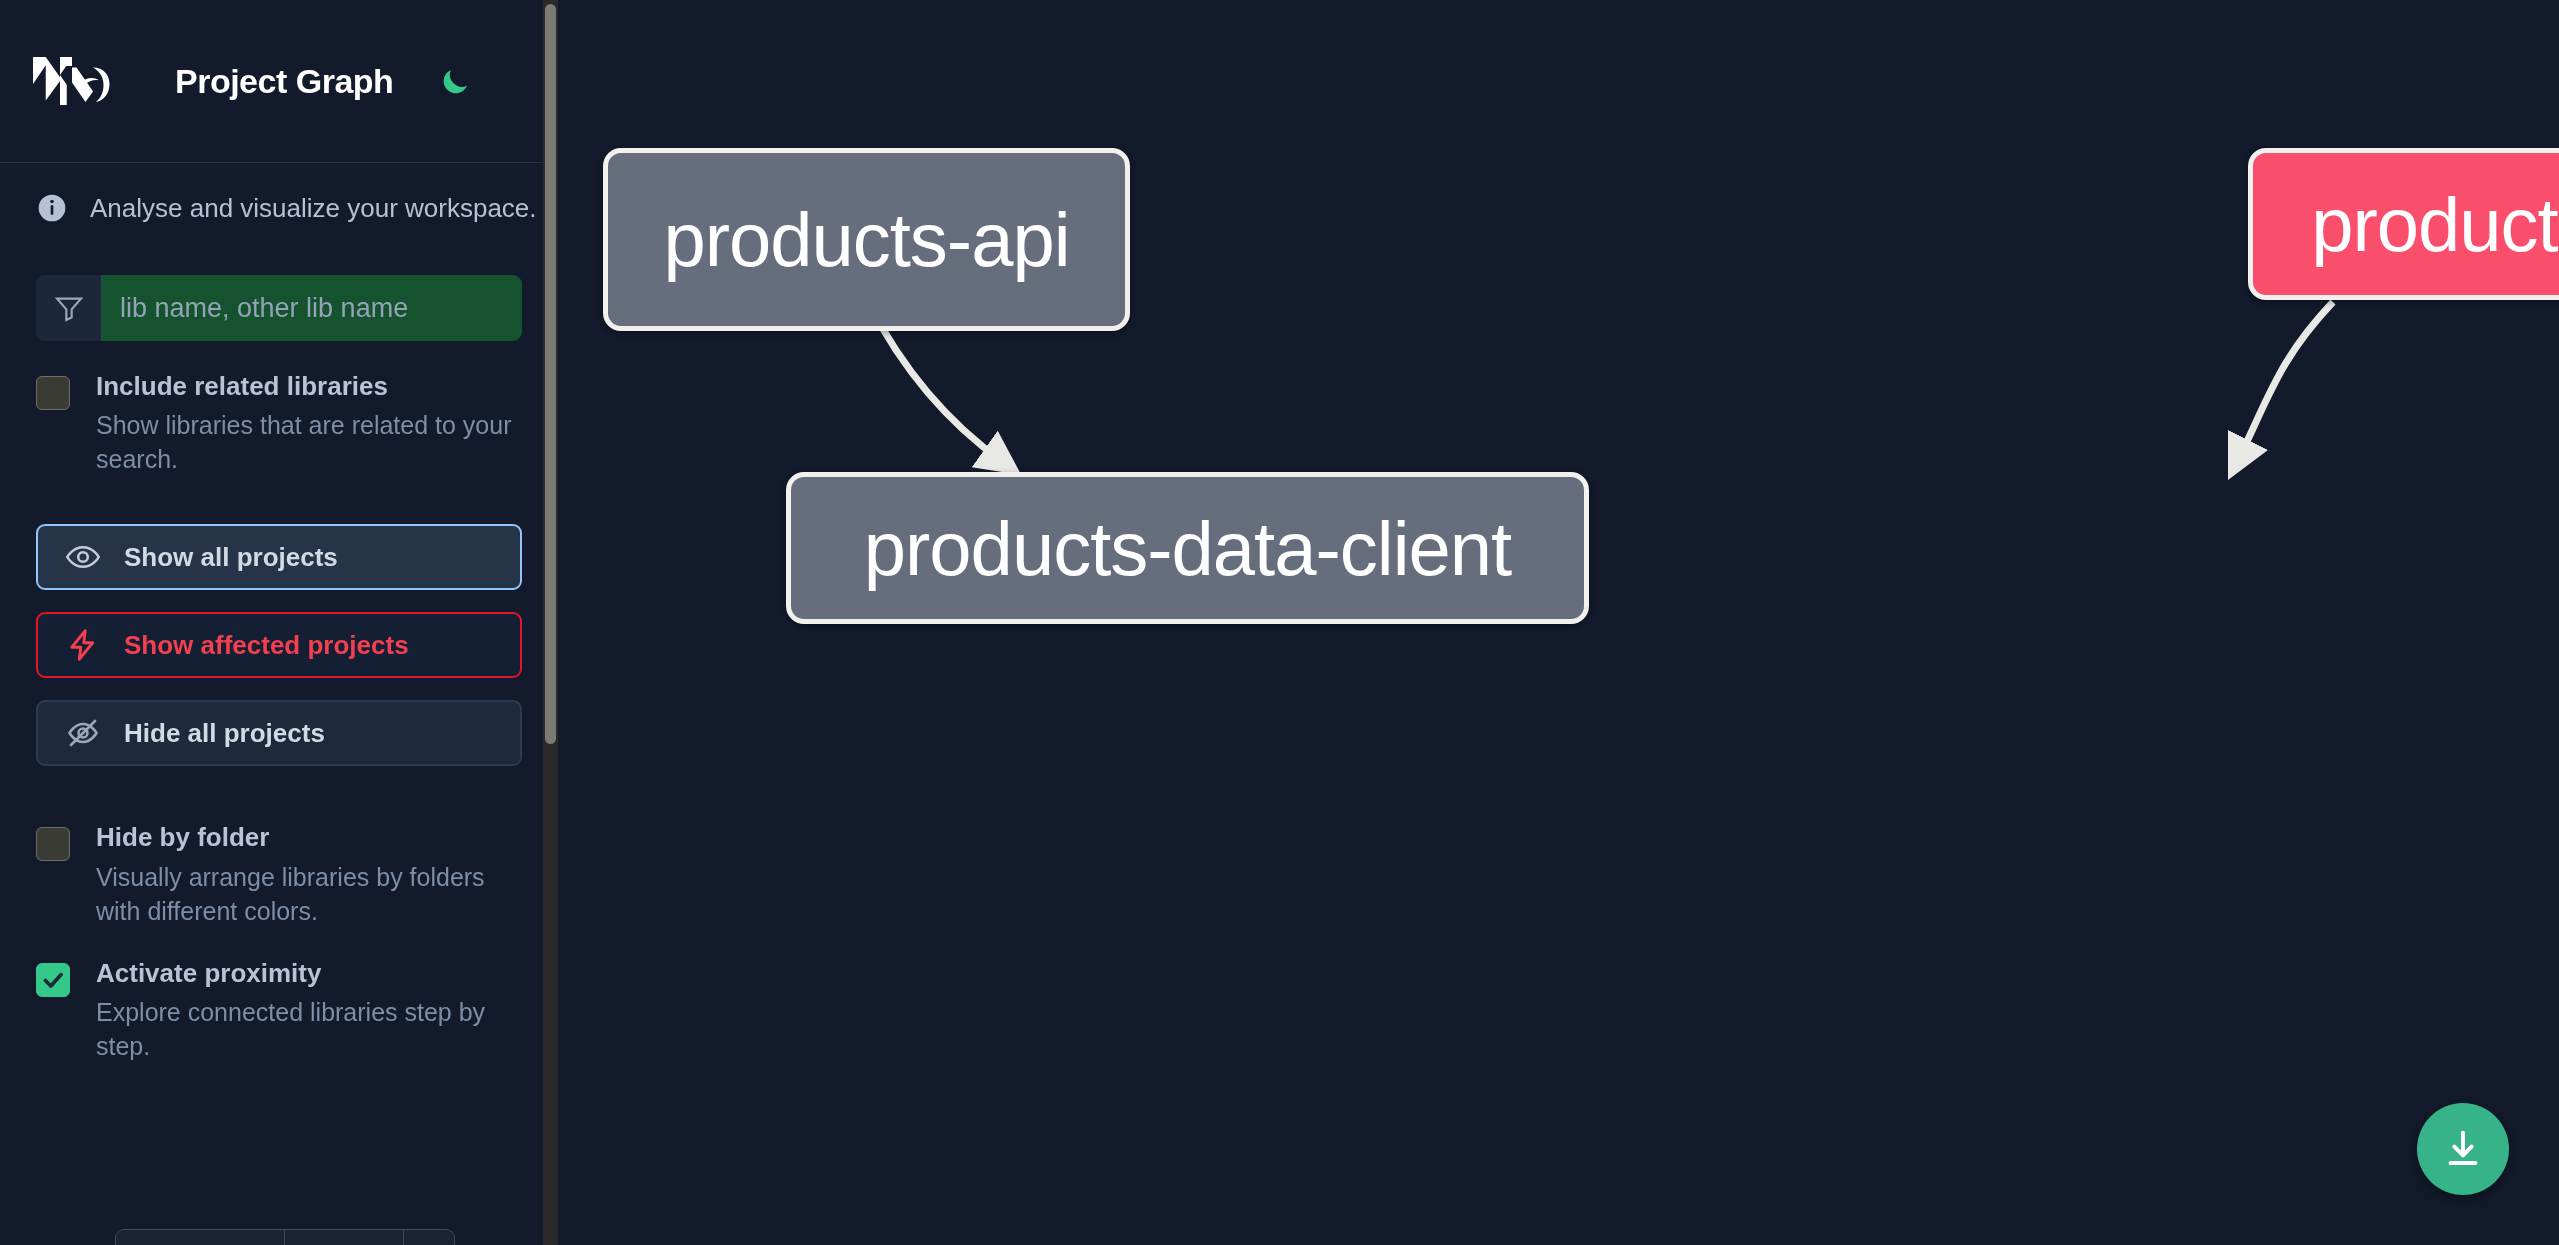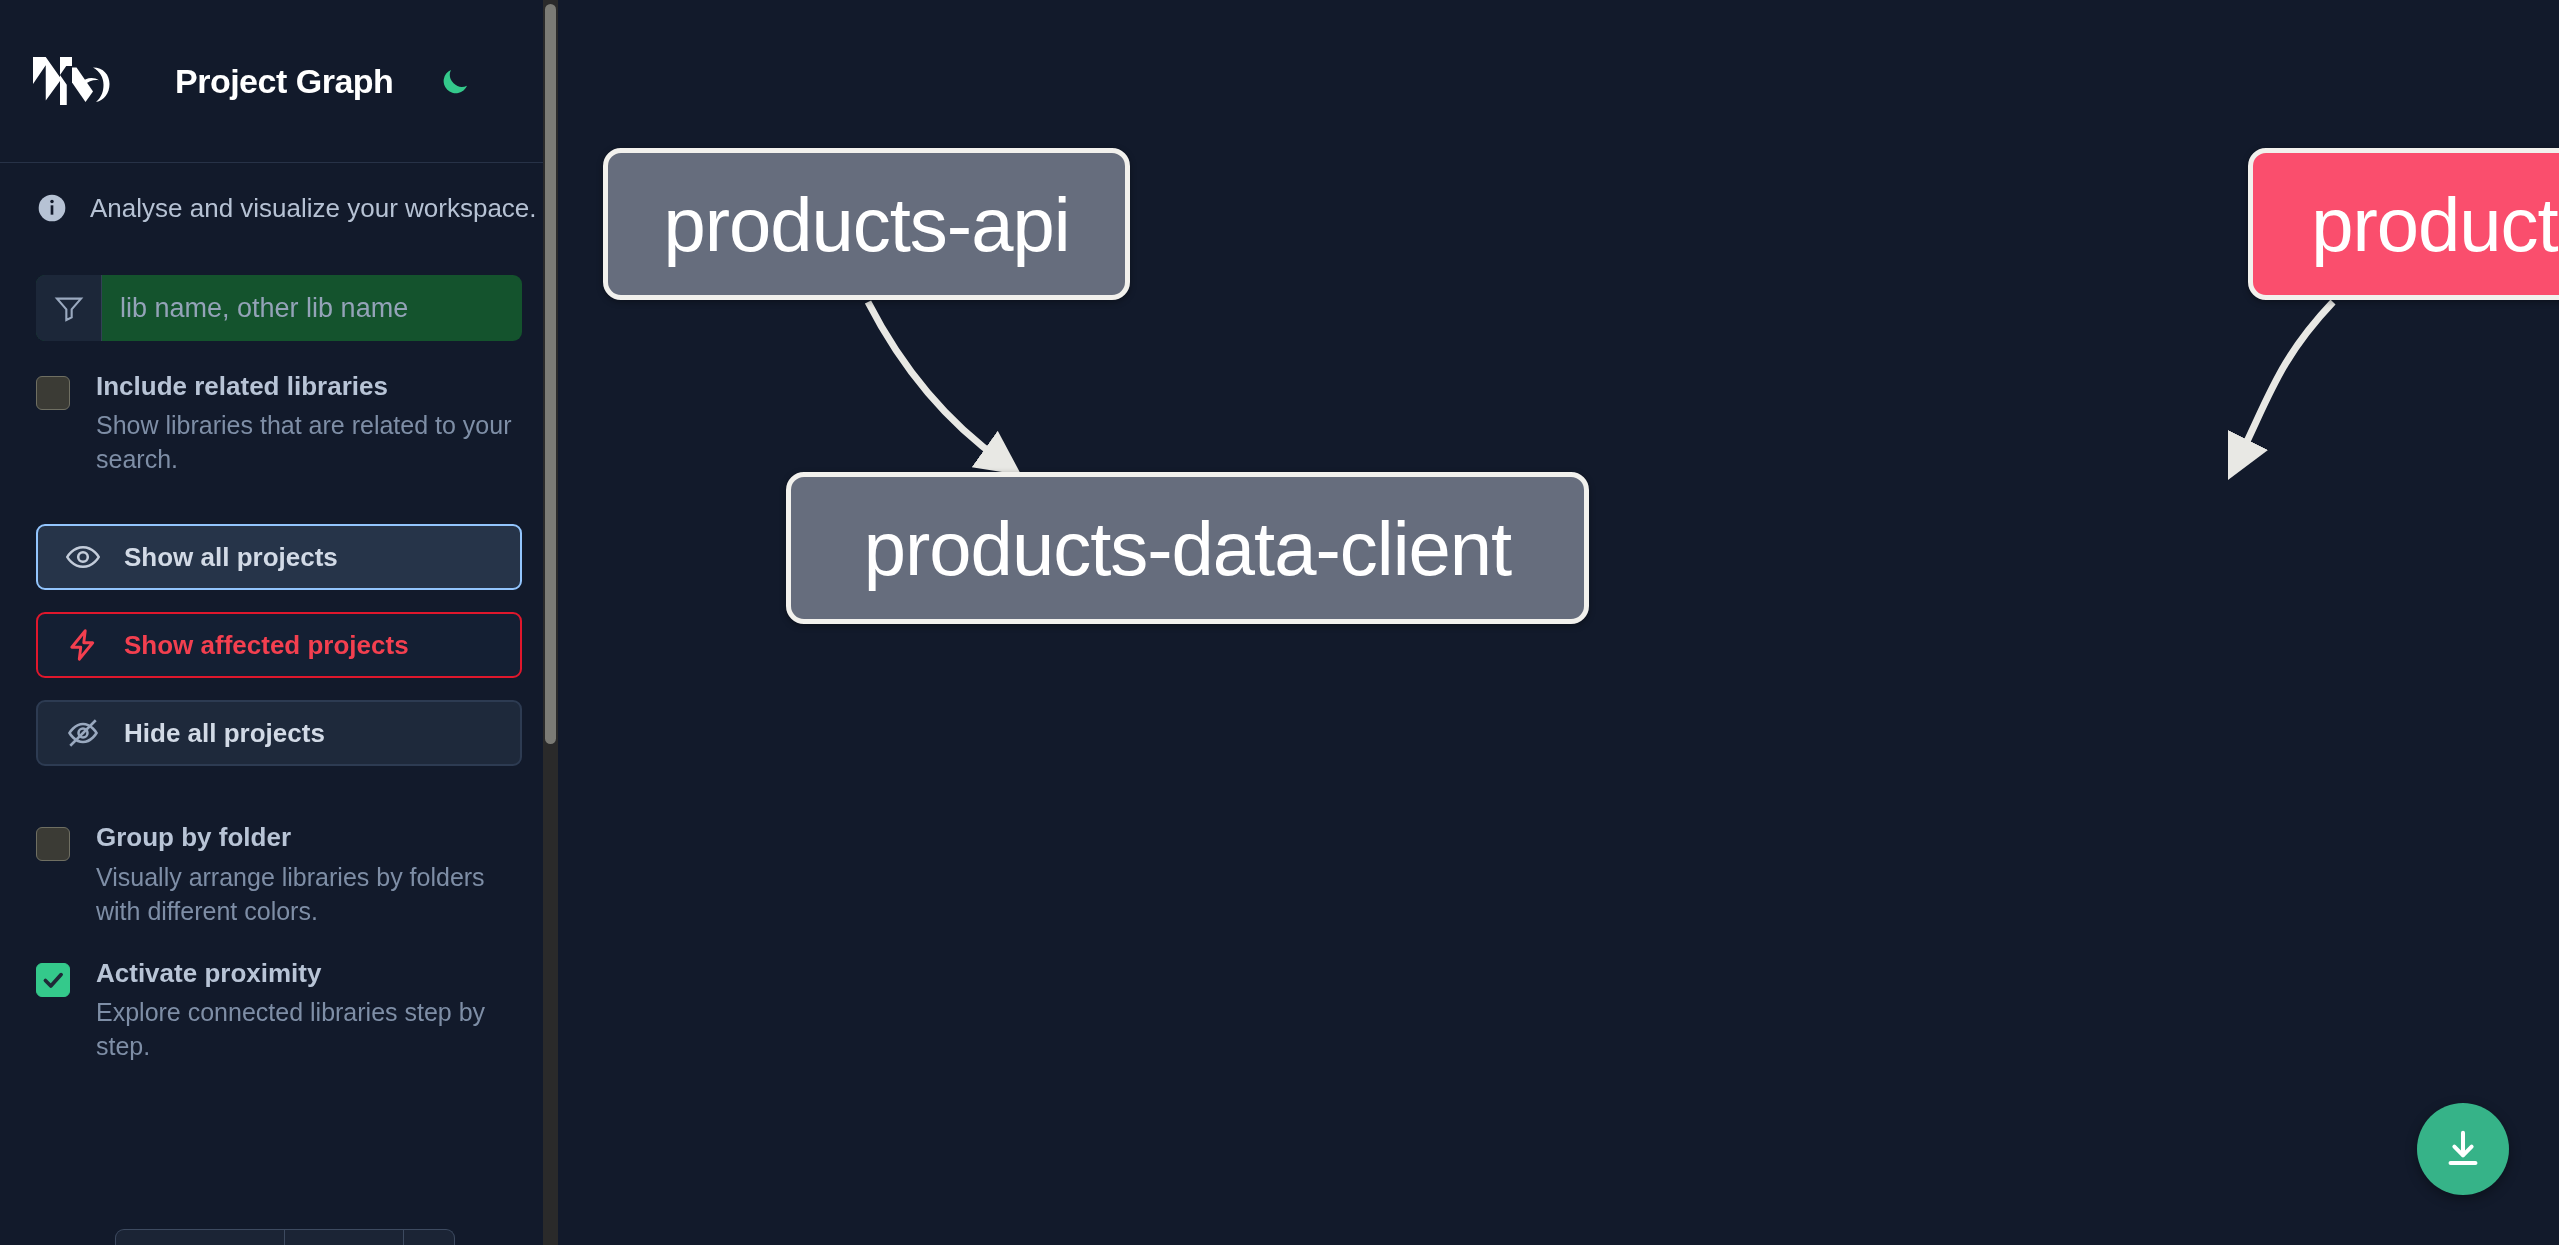--- a/index.html
+++ b/index.html
@@ -171,21 +171,21 @@
   }
   .node-label {
     color: #ffffff;
     font-weight: 400;
     white-space: nowrap;
     letter-spacing: -1px;
   }
   .node.slate { background: #666d7d; }
   .node.pink  { background: #fa4e6d; }
 
-  #node-products-api       { left: 45px; top: 148px; width: 527px; height: 152px; }
+  #node-products-api       { left: 45px; top: 148px; width: 527px; height: 183px; }
   #node-products-cli       { left: 1690px; top: 148px; width: 503px; height: 152px; }
   #node-products-data-client { left: 228px; top: 472px; width: 803px; height: 152px; }
 
   #node-products-api .node-label,
   #node-products-cli .node-label { font-size: 76px; }
   #node-products-data-client .node-label { font-size: 76px; }
 
   .fab {
     position: absolute; right: 50px; bottom: 50px;
     width: 92px; height: 92px;
@@ -275,21 +275,21 @@
           </svg>
         </span>
         <span class="btn-label">Hide all projects</span>
       </div>
 
       <div class="group-gap"></div>
 
       <div class="check-row">
         <div class="checkbox"></div>
         <div class="check-body">
-          <div class="check-label">Group by folder</div>
+          <div class="check-label">Hide by folder</div>
           <div class="check-desc">Visually arrange libraries by folders with different colors.</div>
         </div>
       </div>
 
       <div class="check-row">
         <div class="checkbox checked">
           <svg width="26" height="26" viewBox="0 0 24 24" fill="none" stroke="#1f2937" stroke-width="3.4" stroke-linecap="round" stroke-linejoin="round">
             <path d="M5 12.5 10 17.5 19.5 7"></path>
           </svg>
         </div>

